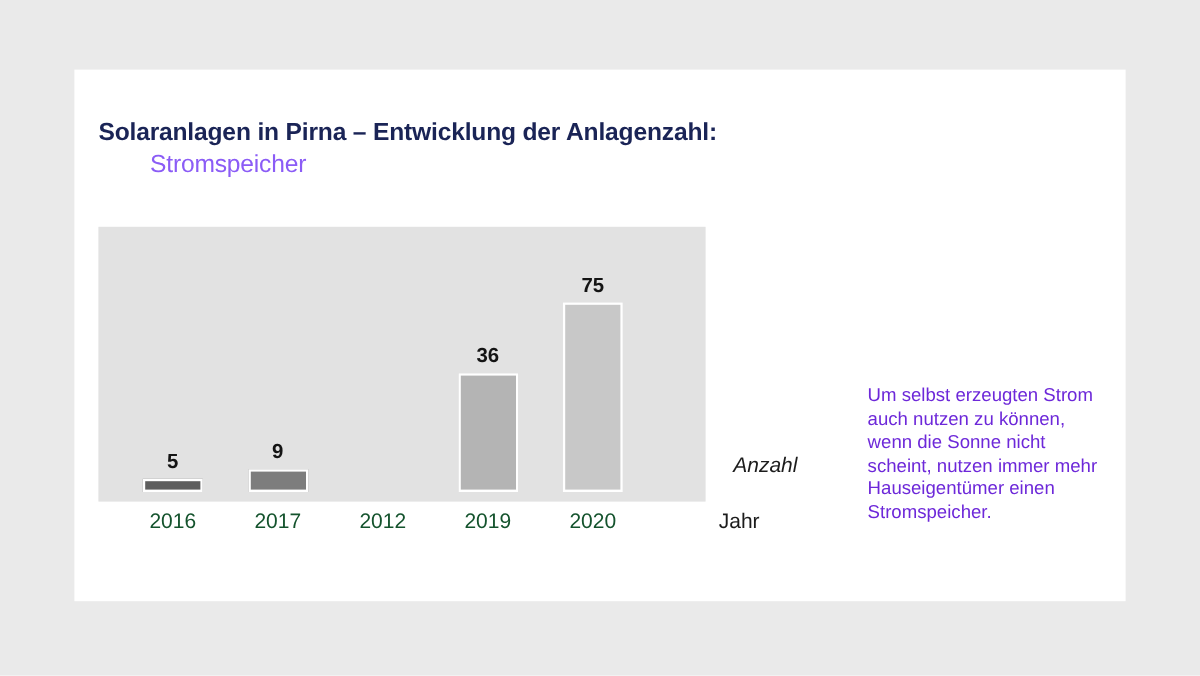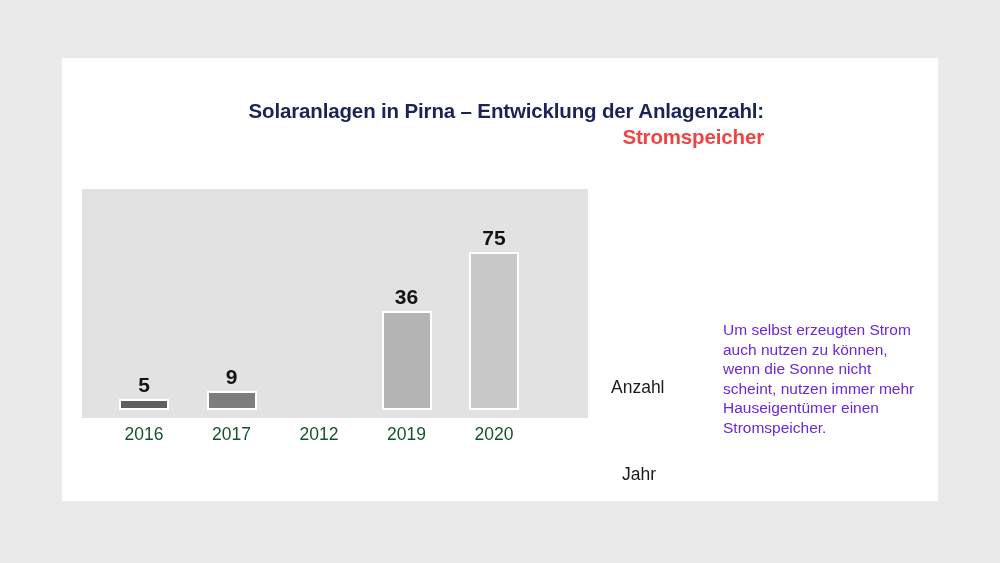--- a/index.html
+++ b/index.html
@@ -21,40 +21,40 @@
     left: 62px;
     top: 58px;
     width: 876px;
     height: 443px;
     background: #ffffff;
   }
 
   
   #title-block {
     position: absolute;
-    left: 2px;
+    left: 20px;
     top: 40px;
     width: 700px;
-    text-align: right;
   }
   .title-line-1 {
     font-size: 20.5px;
     font-weight: bold;
     color: #1a2456;
     letter-spacing: -0.15px;
     line-height: 26px;
     white-space: nowrap;
   }
   .title-line-2 {
     font-size: 20.5px;
-    font-weight: bold;
-    color: #ef4444;
+    font-weight: normal;
+    color: #8b5cf6;
     letter-spacing: -0.15px;
     line-height: 26px;
     white-space: nowrap;
+    margin-left: 43px;
   }
 
   
   #chart-area {
     position: absolute;
     left: 20px;
     top: 131px;
     width: 506px;
     height: 229px;
     background: #e2e2e2;
@@ -78,21 +78,21 @@
     left: 0;
     width: 50px;
     box-sizing: border-box;
     border: 2px solid #ffffff;
   }
   .bar-value {
     position: absolute;
     left: -15px;
     width: 80px;
     text-align: center;
-    font-size: 21px;
+    font-size: 17px;
     font-weight: bold;
     color: #141414;
     line-height: 18px;
   }
 
   
   #x-axis {
     position: absolute;
     left: 20px;
     top: 364px;
@@ -107,36 +107,36 @@
     text-align: center;
     font-size: 17.5px;
     color: #14532d;
     line-height: 24px;
   }
   #x-axis-name {
     position: absolute;
     top: 0;
     left: 494px;
     width: 80px;
-    text-align: right;
+    text-align: center;
     font-size: 17.5px;
     color: #1c1c1c;
     line-height: 24px;
-    margin-top: 40px;
   }
 
   
   #y-axis-name {
     position: absolute;
     left: 549px;
     top: 318px;
     width: 110px;
     font-size: 17.5px;
     color: #1c1c1c;
     line-height: 23px;
+    font-style: italic;
   }
 
   
   #side-note {
     position: absolute;
     left: 661px;
     top: 262px;
     width: 195px;
     font-size: 15.5px;
     color: #6d28d9;

